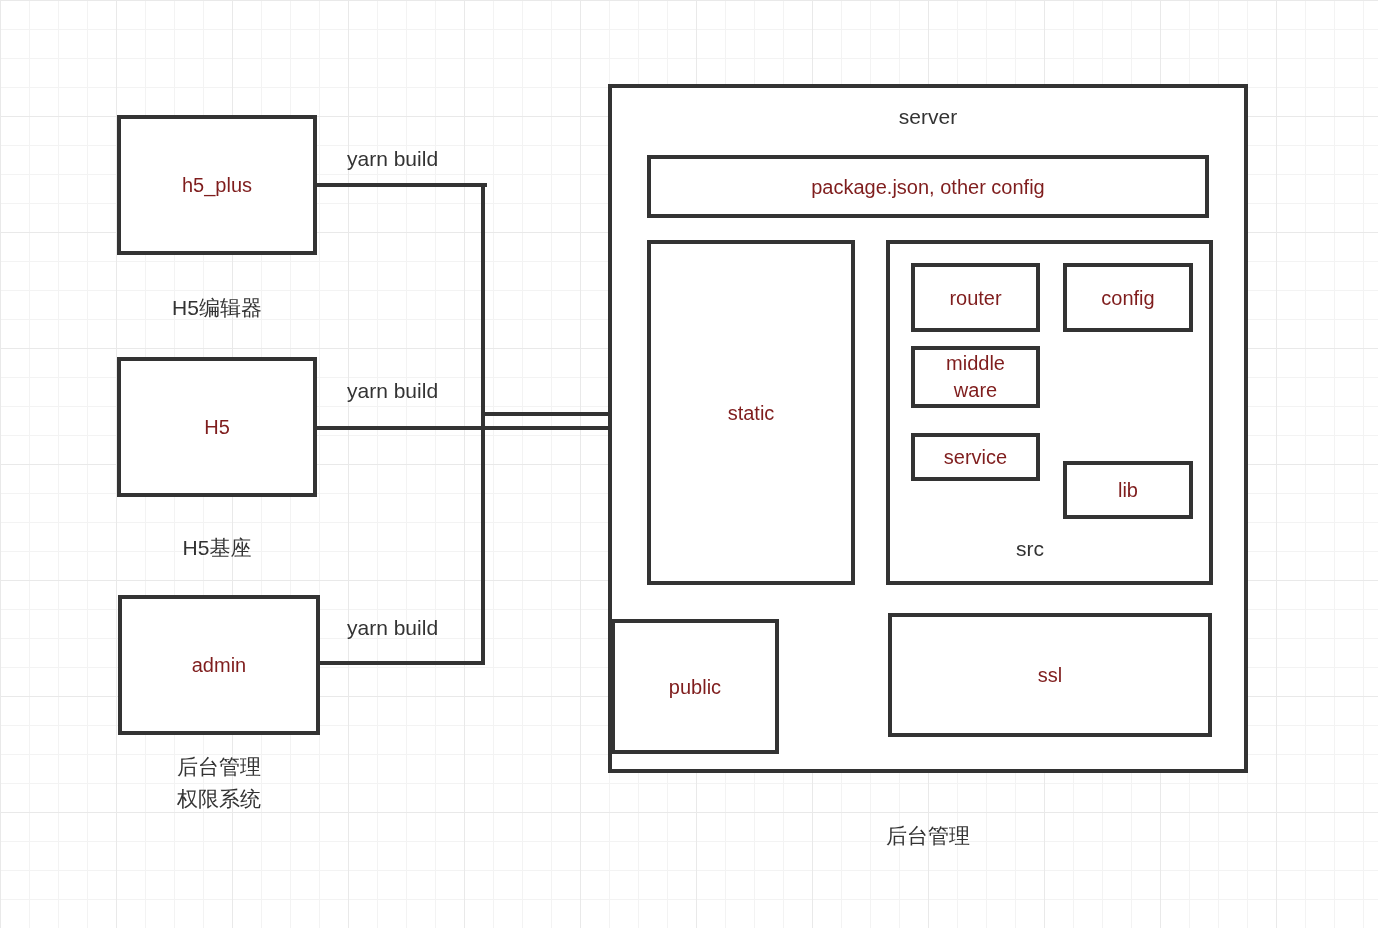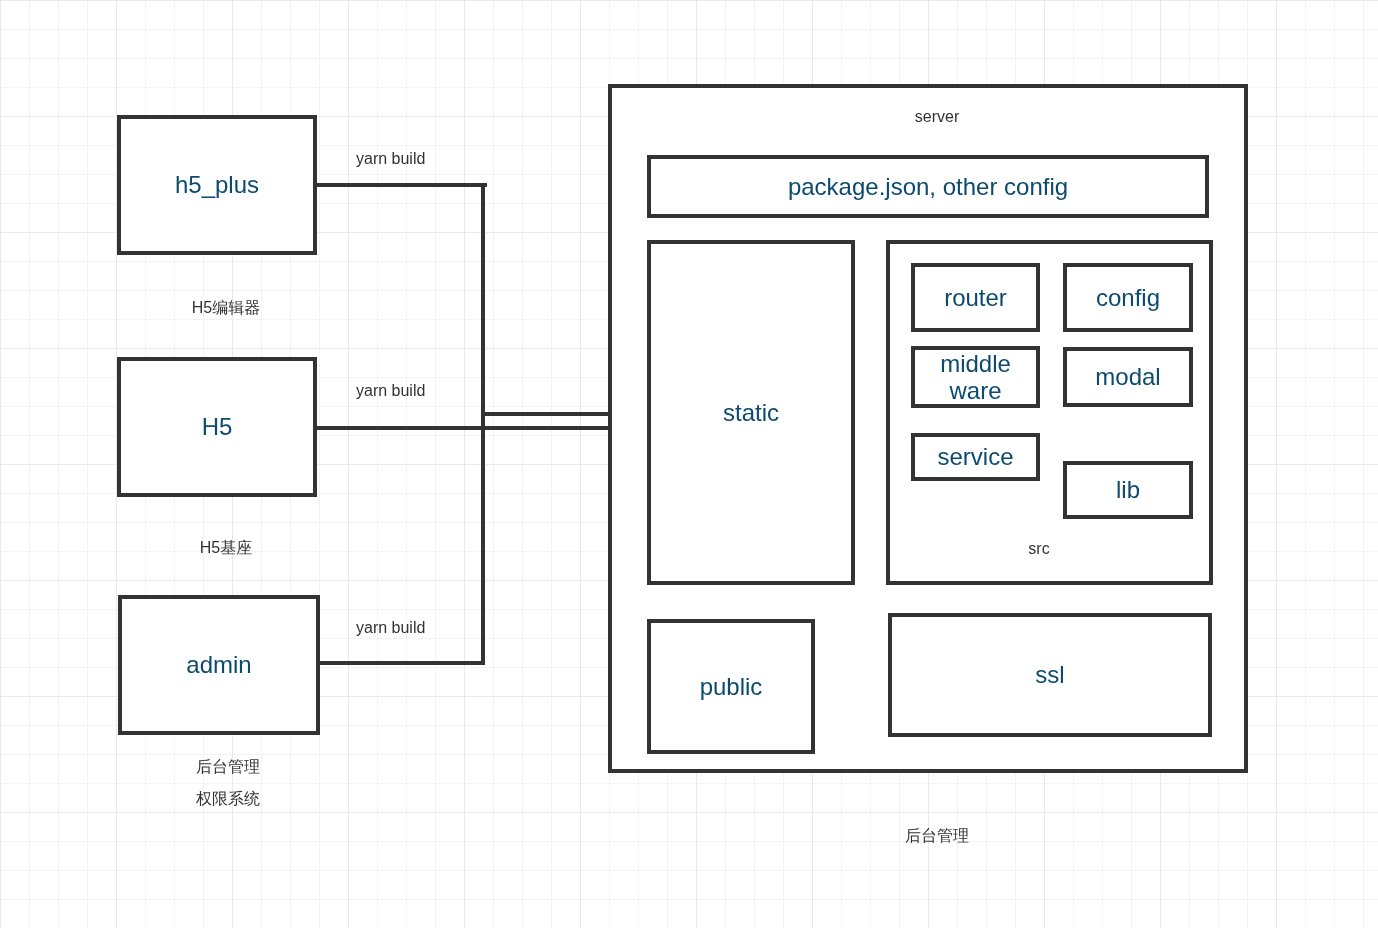--- a/index.html
+++ b/index.html
@@ -23,37 +23,36 @@
   }
   .box {
     position: absolute;
     box-sizing: border-box;
     background: #ffffff;
     border: 4px solid #333333;
     display: flex;
     align-items: center;
     justify-content: center;
     text-align: center;
-    font-size: 24px;
+    font-size: 20px;
     line-height: 28px;
-    color: #0c4a6e;
+    color: #7f1d1d;
   }
   .container-box {
     position: absolute;
     box-sizing: border-box;
     background: #ffffff;
     border: 4px solid #333333;
   }
   .lbl {
     position: absolute;
-    font-size: 16px;
+    font-size: 21px;
     line-height: 30px;
     color: #333333;
     white-space: pre-line;
-    padding-left: 9px;
   }
   .lbl.center { text-align: center; }
   .line { position: absolute; background: #333333; }
   .arrowhead {
     position: absolute;
     width: 0; height: 0;
     border-top: 11px solid transparent;
     border-bottom: 11px solid transparent;
     border-left: 27px solid #333333;
   }
@@ -108,31 +107,28 @@
   <div class="box" style="left:911px; top:263px; width:129px; height:69px;">
     <span>router</span>
   </div>
   <div class="box" style="left:1063px; top:263px; width:130px; height:69px;">
     <span>config</span>
   </div>
   <div class="box" style="left:911px; top:346px; width:129px; height:62px; line-height:27px;">
     <span style="white-space:pre-line;">middle
 ware</span>
   </div>
-  <div class="box" style="left:1063px; top:347px; width:130px; height:60px;">
-    <span>modal</span>
-  </div>
   <div class="box" style="left:911px; top:433px; width:129px; height:48px;">
     <span>service</span>
   </div>
   <div class="box" style="left:1063px; top:433px; width:130px; height:58px;margin-top:28px;">
     <span>lib</span>
   </div>
 
-  <div class="box" style="left:647px; top:619px; width:168px; height:135px;">
+  <div class="box" style="left:611px; top:619px; width:168px; height:135px;">
     <span>public</span>
   </div>
   <div class="box" style="left:888px; top:613px; width:324px; height:124px;">
     <span>ssl</span>
   </div>
 
   <div class="lbl center" style="left:608px; top:821px; width:640px;">后台管理</div>
 
 </div>
 

